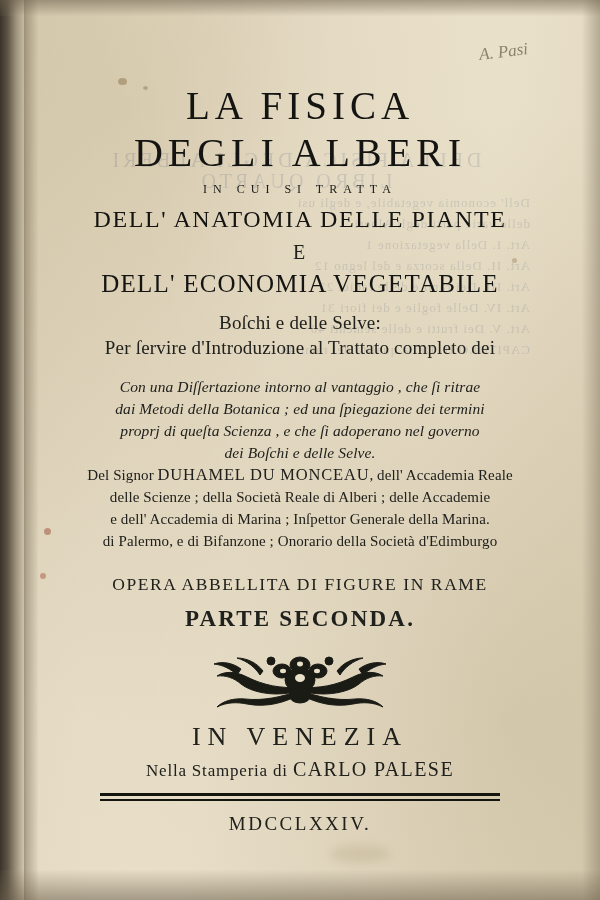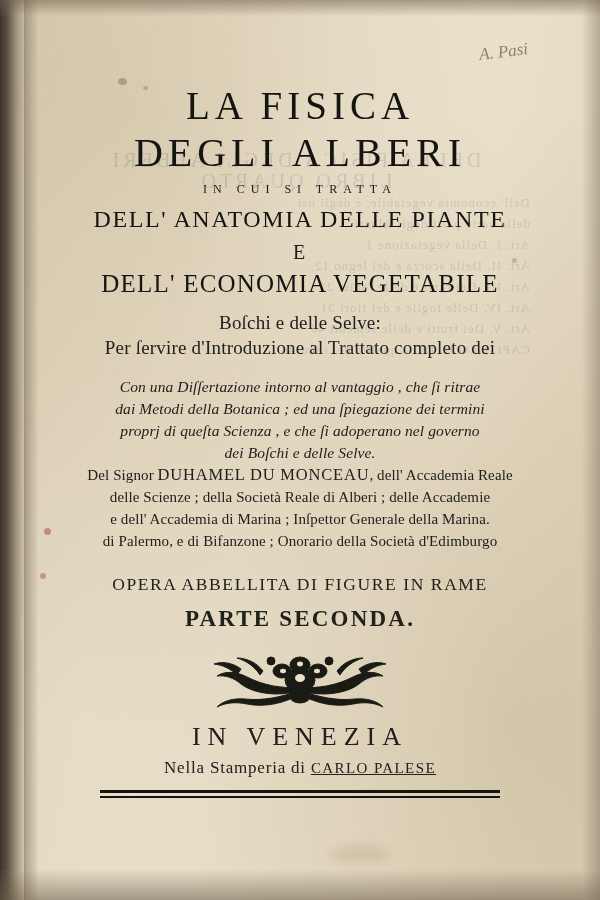--- a/index.html
+++ b/index.html
@@ -188,21 +188,21 @@
   .city {
     font-size: 26px;
     letter-spacing: 7px;
     margin-top: 10px;
   }
   .printer {
     font-size: 17px;
     letter-spacing: 0.8px;
     margin-top: 6px;
   }
-  .printer .sc2 { font-size: 15px; letter-spacing: 1.4px; text-decoration: underline; }
+  .printer .sc2 { font-size: 20px; letter-spacing: 1.4px; }
 
   .rule {
     margin: 12px auto 0 auto;
     width: 400px;
   }
   .rule .r1 { height: 3px; background: #15150f; }
   .rule .r2 { height: 1.5px; background: #15150f; margin-top: 3px; }
 
   .year {
     font-size: 19px;
@@ -316,14 +316,15 @@
     <div class="printer">
       <span>Nella Stamperia di</span>
       <span class="sc2">CARLO PALESE</span>
     </div>
 
     <div class="rule">
       <div class="r1"></div>
       <div class="r2"></div>
     </div>
 
+    <div class="year">MDCCLXXIV.</div>
   </div>
 </div>
 
 </body></html>

